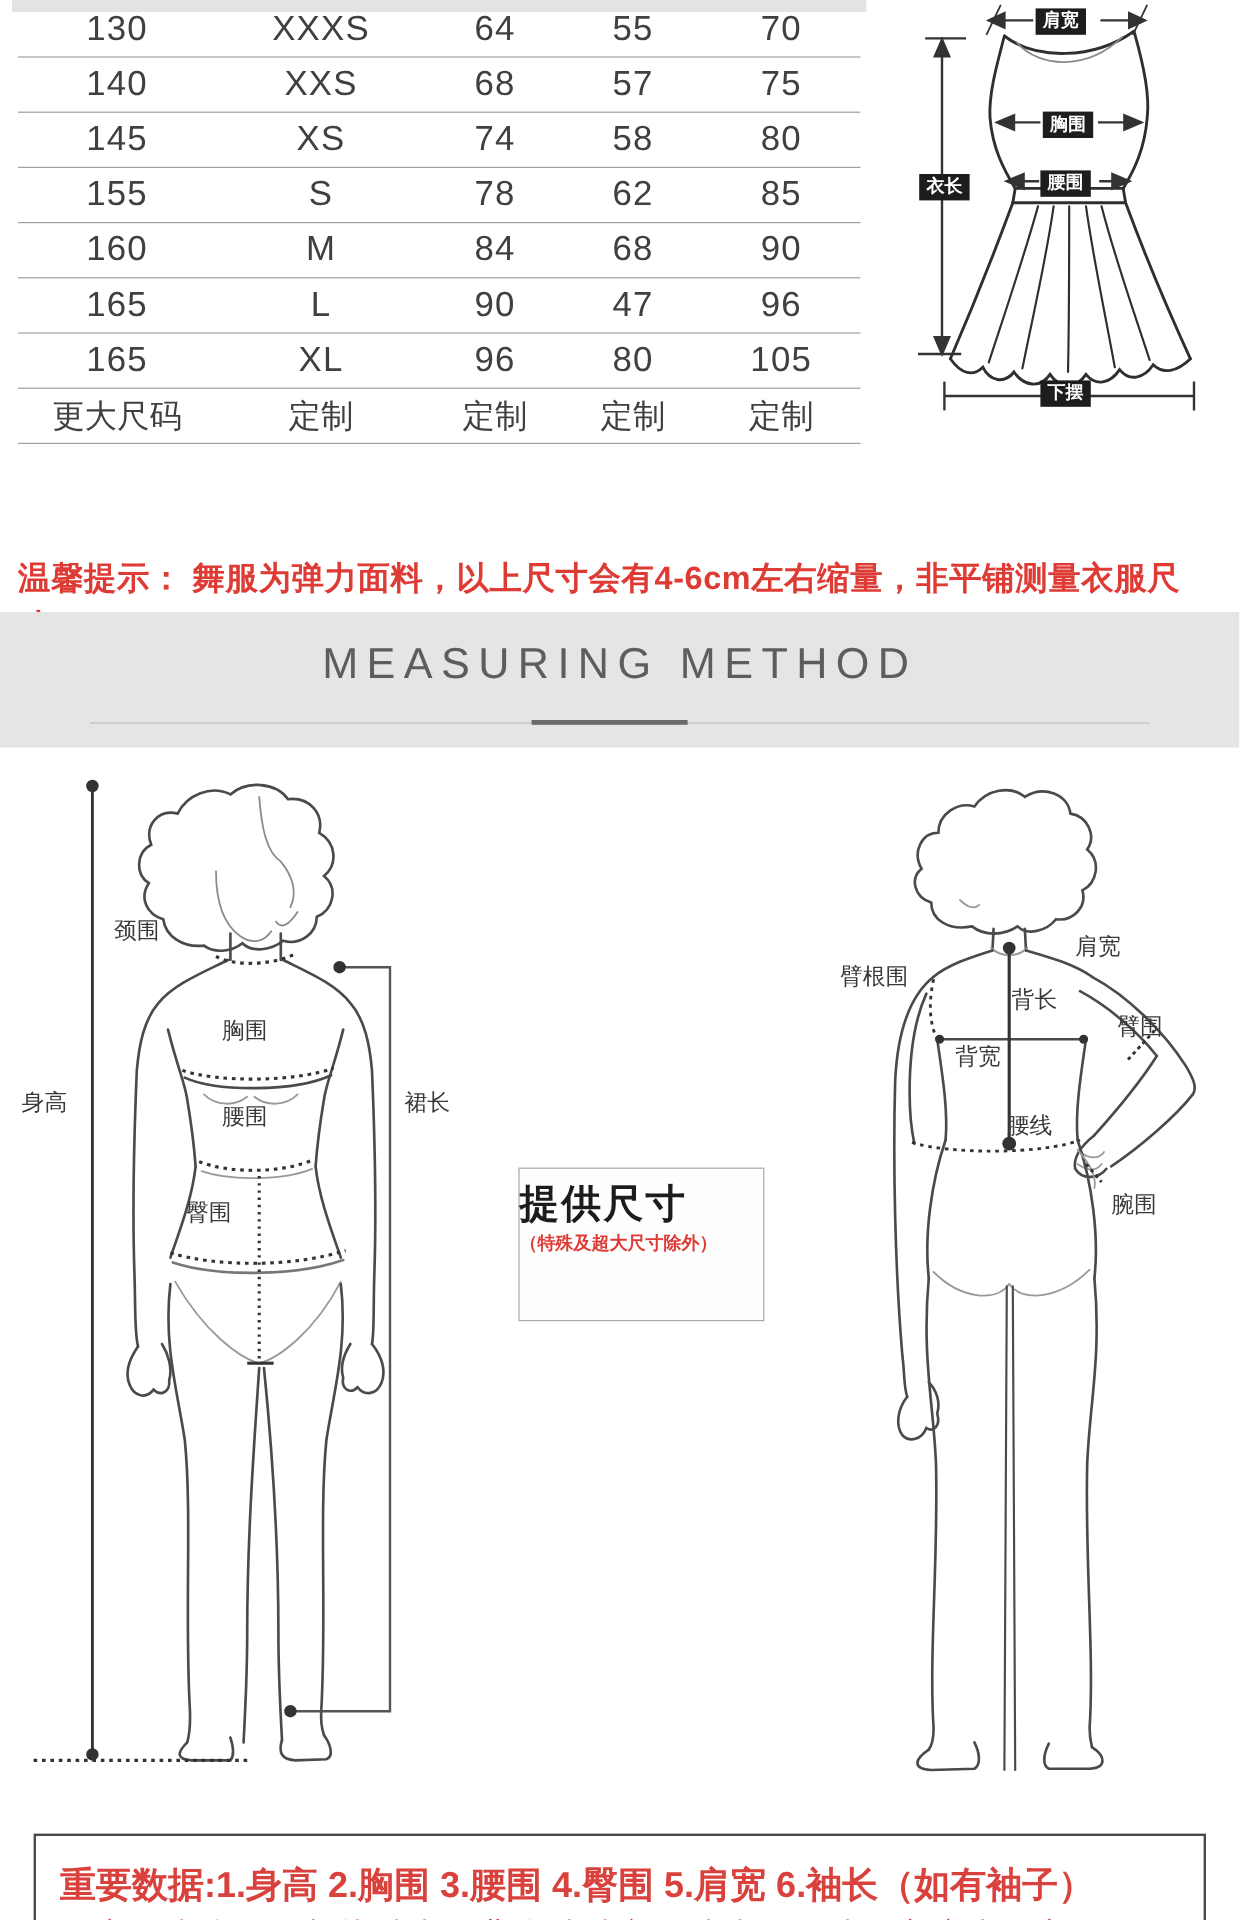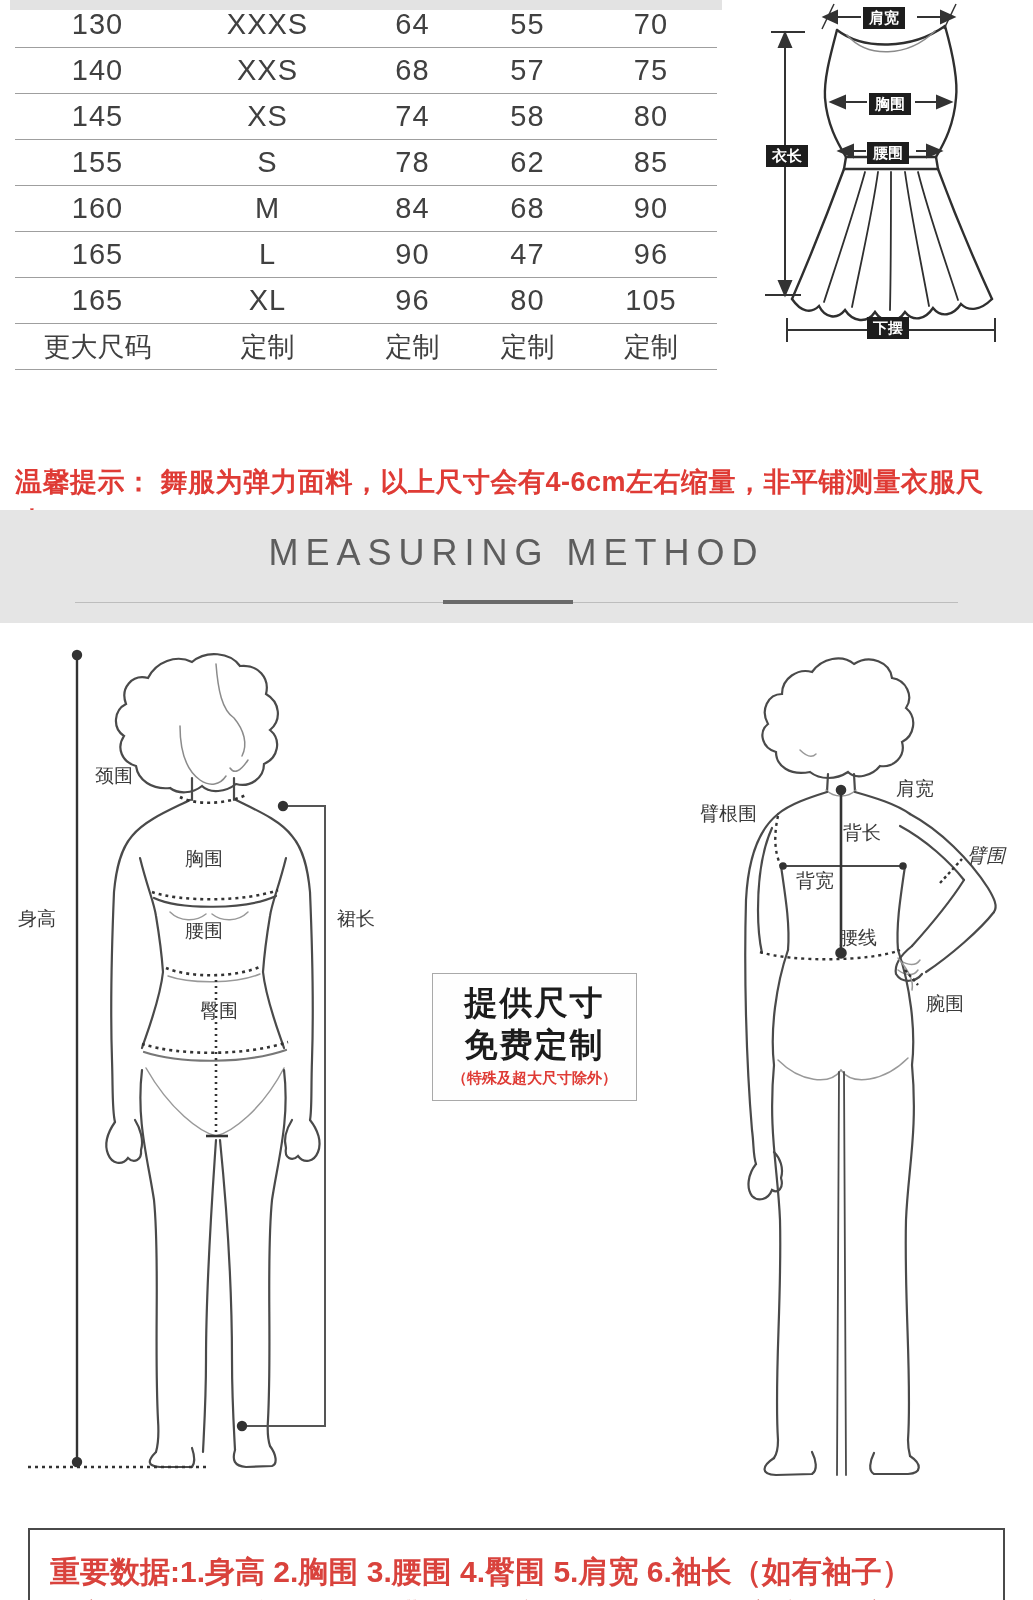--- a/index.html
+++ b/index.html
@@ -28,21 +28,21 @@
     font-size:36px;letter-spacing:7px;font-weight:400;}
   .banner-line{position:absolute;left:75px;top:92px;width:883px;height:1px;background:#bdbdbd;}
   .banner-line-bold{position:absolute;left:443px;top:90px;width:130px;height:4px;background:#6a6a6a;}
 
   
   .fig{position:absolute;}
   .fl{position:absolute;font-size:19px;color:#3a3a3a;white-space:nowrap;}
 
   
   .custom-box{position:absolute;left:432px;top:973px;width:203px;height:118px;background:#fefefe;
-    border:1px solid #a9a9a9;text-align:center;padding-top:8px;box-sizing:content-box;}
+    border:1px solid #a9a9a9;padding-top:8px;box-sizing:content-box;}
   .custom-box .big{font-size:33px;font-weight:bold;color:#1c1c1c;line-height:42px;letter-spacing:2px;}
   .custom-box .note{font-size:15px;color:#df3b35;font-weight:bold;margin-top:3px;font-family:Liberation Mono, monospace;}
 
   
   .important-box{position:absolute;left:28px;top:1528px;width:933px;height:120px;
     border:2px solid #4a4a4a;background:#ffffff;padding:24px 20px 0 20px;}
   .important-box .l1{color:#d9423c;font-size:30px;font-weight:bold;line-height:36px;white-space:nowrap;}
   .important-box .l2{color:#cc423c;font-size:29px;line-height:36px;margin-top:6px;white-space:nowrap;}
 
   svg .thin{stroke-width:1.5;}
@@ -230,27 +230,26 @@
       <g fill="none" stroke="#555" stroke-width="2">
         <path d="M263,166 L305,166 L305,786 L222,786"></path>
       </g>
       <circle cx="263" cy="166" r="4"></circle>
         <circle cx="222" cy="786" r="4"></circle>
     </g>
   </svg>
   <div class="fl" style="left:95px;top:763px;">颈围</div>
   <div class="fl" style="left:185px;top:846px;">胸围</div>
   <div class="fl" style="left:185px;top:918px;">腰围</div>
-  <div class="fl" style="left:155px;top:998px;padding-left:45px;">臀围</div>
+  <div class="fl" style="left:155px;top:998px;">臀围</div>
   <div class="fl" style="left:18px;top:906px;text-align:right;">身高</div>
   <div class="fl" style="left:337px;top:906px;">裙长</div>
 
   <div class="custom-box">
     <div class="big">提供尺寸</div>
-    <div class="big">免费定制</div>
     <div class="note">（特殊及超大尺寸除外）</div>
   </div>
 
   <svg class="fig" style="left:650px;top:640px;" width="383" height="840" viewBox="0 0 383 840">
     <g stroke="#4a4a4a" stroke-width="2.2" fill="none" stroke-linecap="round">
       <path d="M160,132 C140,136 126,126 126,112 C112,108 108,92 118,84 C110,70 118,54 132,54 C132,38 148,28 162,32 C172,18 192,14 204,24 C220,14 240,22 242,38 C256,40 264,56 256,68 C268,78 264,96 252,102 C256,116 244,128 230,126 C222,136 206,140 198,132 C186,140 170,140 160,132 Z"></path>
       <path class="thin" stroke="#999" d="M150,110 C156,116 162,118 166,114"></path>
       <path d="M178,134 L177,152"></path>
         <path d="M204,134 L205,152"></path>
       <path class="thin" stroke="#999" d="M176,150 C184,158 198,158 206,150"></path>
@@ -291,21 +290,21 @@
       <line x1="191" y1="150" x2="191" y2="313"></line>
       <circle cx="191" cy="150" r="4"></circle>
         <circle cx="191" cy="313" r="4.5"></circle>
       <circle cx="133" cy="226" r="2.5"></circle>
         <circle cx="253" cy="226" r="2.5"></circle>
     </g>
   </svg>
   <div class="fl" style="left:700px;top:801px;">臂根围</div>
   <div class="fl" style="left:896px;top:776px;">肩宽</div>
   <div class="fl" style="left:843px;top:820px;">背长</div>
-  <div class="fl" style="left:967px;top:843px;font-style:italic;">臂围</div>
+  <div class="fl" style="left:931px;top:843px;">臂围</div>
   <div class="fl" style="left:796px;top:868px;">背宽</div>
   <div class="fl" style="left:839px;top:925px;">腰线</div>
   <div class="fl" style="left:926px;top:991px;">腕围</div>
 
   <div class="important-box">
     <div class="l1">重要数据:1.身高 2.胸围 3.腰围 4.臀围 5.肩宽 6.袖长（如有袖子）</div>
     <div class="l2">身高：光脚双腿并拢站直，背靠墙站立，从头顶到地面高度为身高</div>
   </div>
 
 </div>

